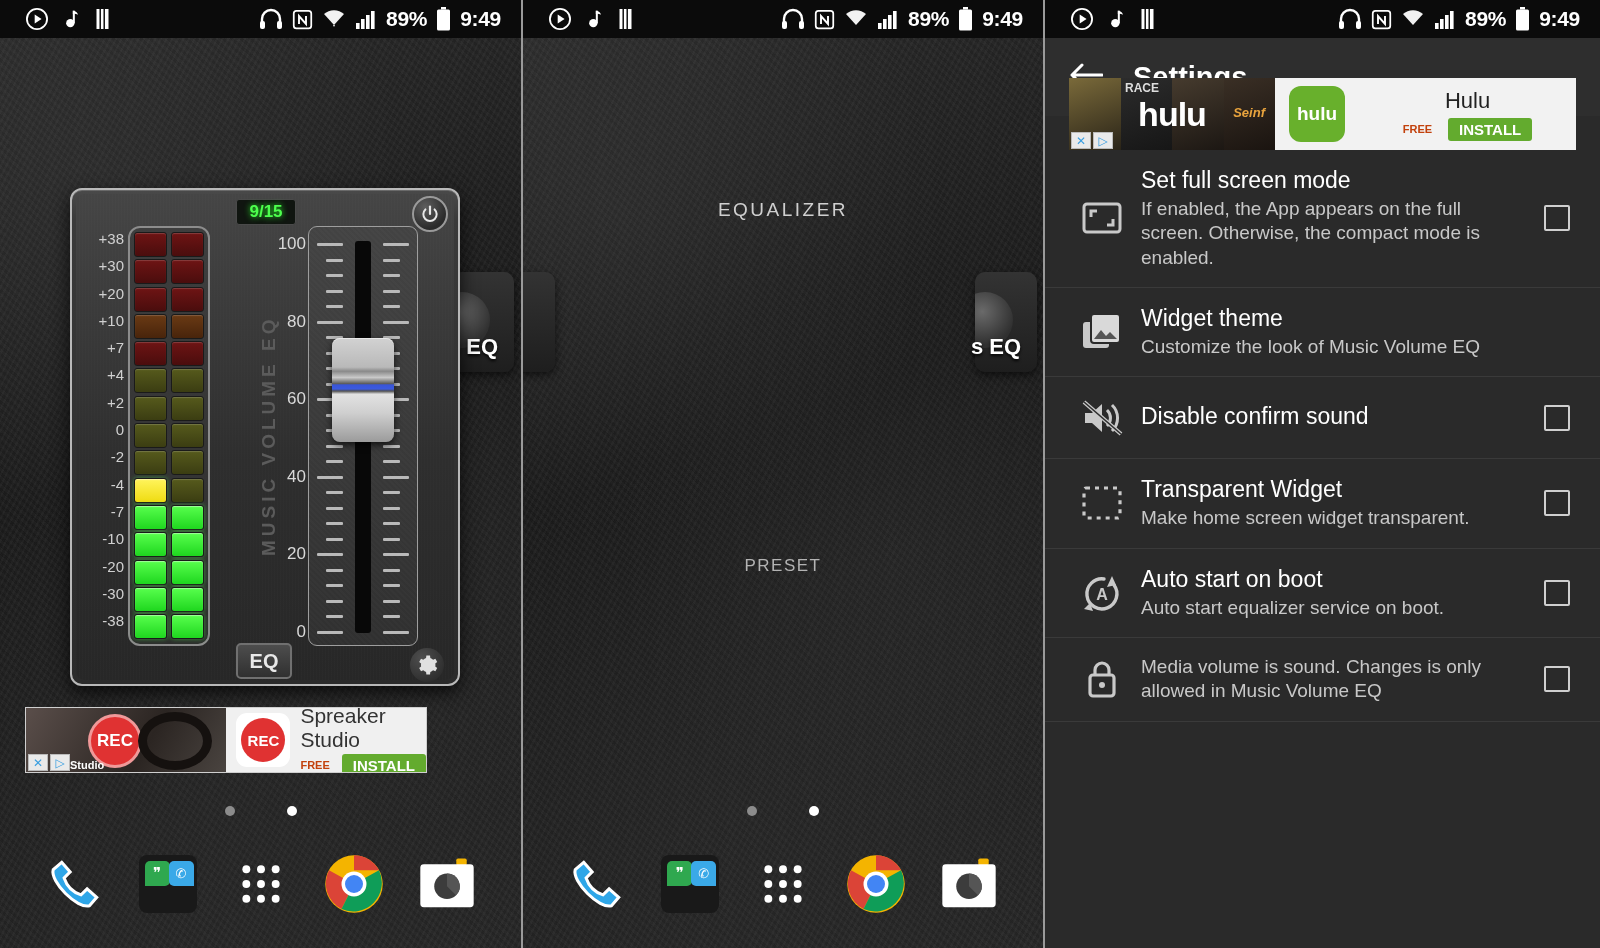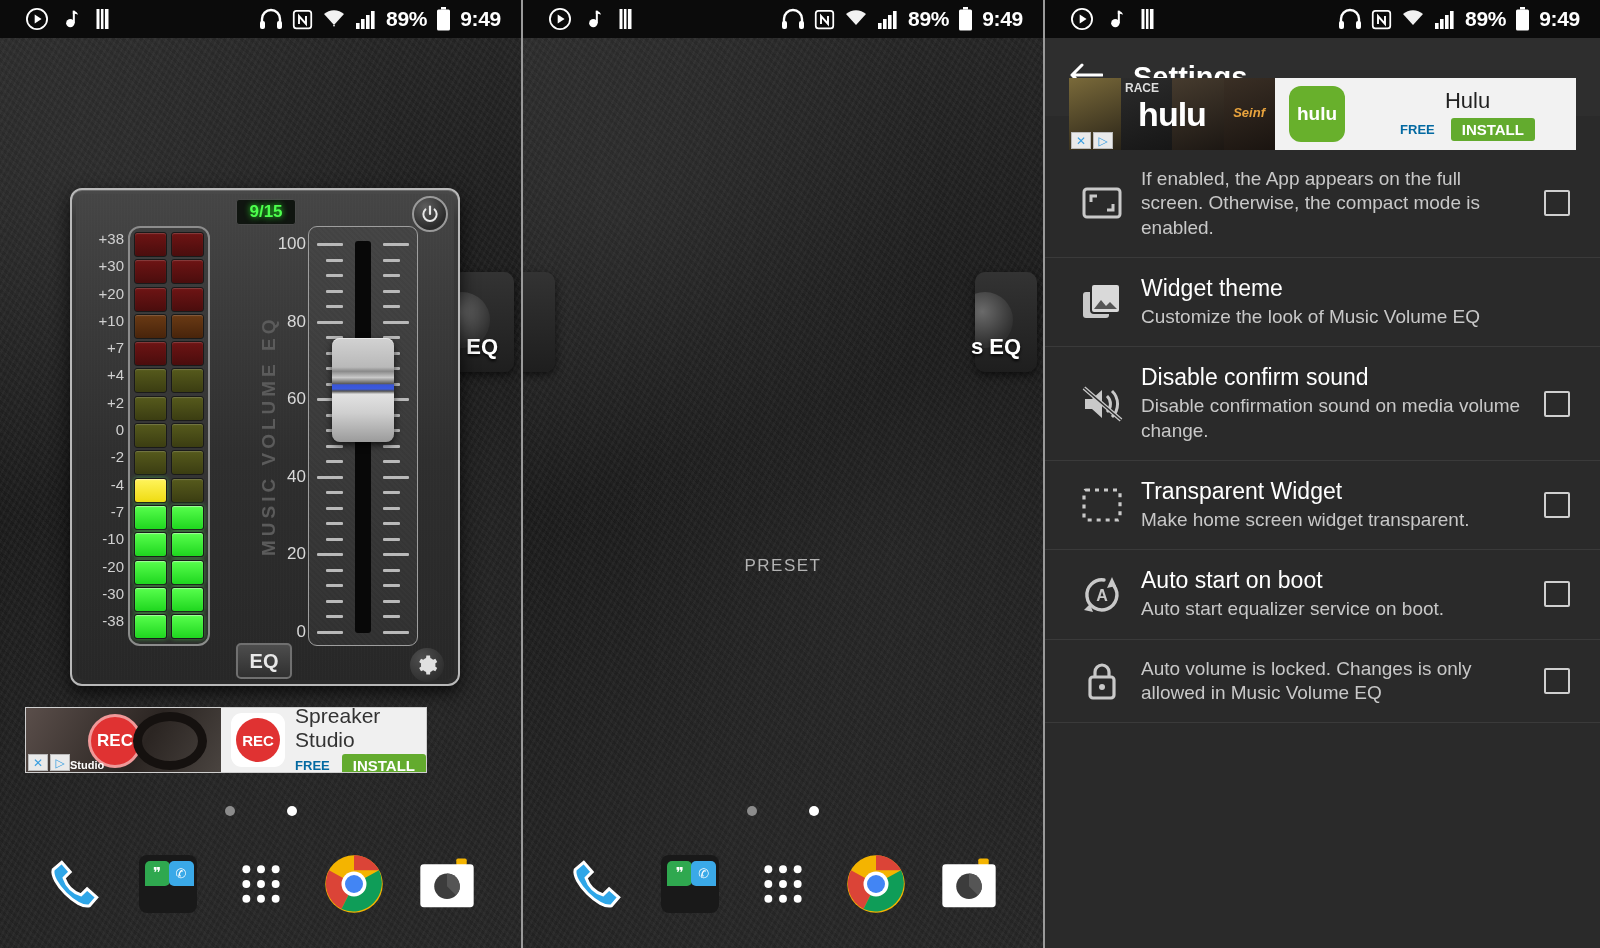--- a/index.html
+++ b/index.html
@@ -124,21 +124,21 @@
   
   .ad { position:absolute; height:66px; display:flex; background:#eeeeee; overflow:hidden;
     border:1px solid #cfcfcf; }
   .ad-img { position:relative; width:205px; height:100%; overflow:hidden; }
   .ad-right { flex:1; display:flex; align-items:center; background:#f0f0f0; }
   .ad-icon { width:54px; height:54px; border-radius:11px; margin:0 10px;
     display:flex; align-items:center; justify-content:center; overflow:hidden;}
   .ad-txt { flex:1; }
   .ad-title { font-size:21px; color:#333; }
   .ad-row { display:flex; align-items:center; gap:12px; margin-top:2px; }
-  .ad-free { color:#0369a1; font-size:13px; font-weight:700; }
+  .ad-free { color:#c2410c; font-size:11px; font-weight:700; }
   .ad-install { background:#63ab2e; color:#fff; font-size:15px; font-weight:700;
     padding:3px 11px; border-radius:3px; }
   .ad-x { position:absolute; left:2px; bottom:1px; display:flex; gap:2px; }
   .ad-x div { width:20px; height:17px; background:#eaeaea; border:1px solid #bbb;
     display:flex; align-items:center; justify-content:center; color:#3a9fe0; font-size:12px; }
 
   
   .dots { position:absolute; bottom:132px; left:0; right:0; display:flex;
     justify-content:center; gap:52px; }
   .dot { width:10px; height:10px; border-radius:50%; background:#8c8c8c; }
@@ -559,20 +559,21 @@
         <span class="sb-time">9:49</span>
       </div>
     </div>
 
     <div class="edgewidget" style="left:-30px; top:272px"></div>
     <div class="edgewidget" style="left:452px">
       <div class="kn"></div>
     </div>
     <div class="edgetext" style="left:448px">s EQ</div>
 
+    <div class="eqtitle">EQUALIZER</div>
 
     <div class="presetlbl">PRESET</div>
 
     <div class="dots">
       <span class="dot"></span>
       <span class="dot on"></span>
     </div>
 
     <div class="dock">
       <div class="dockicon">
@@ -725,20 +726,21 @@
       <div class="set-list" id="setList">
           <div class="set-item">
             <div class="set-ico">
               <svg width="40" height="34" viewBox="0 0 40 34">
                 <rect x="2" y="3" width="36" height="28" rx="3" fill="none" stroke="#c9c9c9" stroke-width="3"></rect>
                 <path d="M9 16 V10 H15" fill="none" stroke="#c9c9c9" stroke-width="3"></path>
                 <path d="M31 18 V24 H25" fill="none" stroke="#c9c9c9" stroke-width="3"></path>
               </svg>
             </div>
             <div class="set-body">
+              <div class="set-name">Set full screen mode</div>
               <div class="set-desc">If enabled, the App appears on the full screen. Otherwise, the compact mode is enabled.</div>
             </div>
             <div class="set-cb"></div>
           </div>
           <div class="set-item">
             <div class="set-ico">
               <svg width="40" height="38" viewBox="0 0 40 38">
                 <rect x="1" y="9" width="26" height="26" rx="3" fill="#c9c9c9"></rect>
                 <rect x="9" y="1" width="29" height="29" rx="3" fill="#d9d9d9" stroke="#2a2a2a" stroke-width="2"></rect>
                 <path d="M12 26 l7-9 5 6 4-4 7 7 z" fill="#555"></path>
@@ -755,21 +757,20 @@
               <svg width="42" height="36" viewBox="0 0 42 36">
                 <path d="M4 13 h7 L21 4 v28 L11 23 H4 z" fill="#c9c9c9"></path>
                 <path d="M26 10 a11 11 0 0 1 0 16" fill="none" stroke="#c9c9c9" stroke-width="3"></path>
                 <path d="M31 5 a18 18 0 0 1 0 26" fill="none" stroke="#c9c9c9" stroke-width="3"></path>
                 <path d="M3 2 L40 34" stroke="#c9c9c9" stroke-width="4"></path>
                 <path d="M3 2 L40 34" stroke="#2f2f2f" stroke-width="1.6"></path>
               </svg>
             </div>
             <div class="set-body">
               <div class="set-name">Disable confirm sound</div>
-              <div class="set-desc">Disable confirmation sound on media volume change.</div>
             </div>
             <div class="set-cb"></div>
           </div>
           <div class="set-item">
             <div class="set-ico">
               <svg width="40" height="34" viewBox="0 0 40 34">
                 <rect x="2" y="2" width="36" height="30" rx="2" fill="none" stroke="#c9c9c9" stroke-width="3.2" stroke-dasharray="4 5"></rect>
               </svg>
             </div>
             <div class="set-body">
@@ -795,21 +796,21 @@
           </div>
           <div class="set-item">
             <div class="set-ico">
               <svg width="34" height="40" viewBox="0 0 34 40">
                 <rect x="5" y="16" width="24" height="21" rx="3" fill="none" stroke="#c9c9c9" stroke-width="3.2"></rect>
                 <path d="M10 16 v-5 a7 7 0 0 1 14 0 v5" fill="none" stroke="#c9c9c9" stroke-width="3.2"></path>
                 <circle cx="17" cy="26" r="3" fill="#c9c9c9"></circle>
               </svg>
             </div>
             <div class="set-body">
-              <div class="set-desc">Auto volume is locked. Changes is only allowed in Music Volume EQ</div>
+              <div class="set-desc">Media volume is sound. Changes is only allowed in Music Volume EQ</div>
             </div>
             <div class="set-cb"></div>
           </div>
         </div>
     </div>
   </div>
 
 </div>
 
 </body></html>

